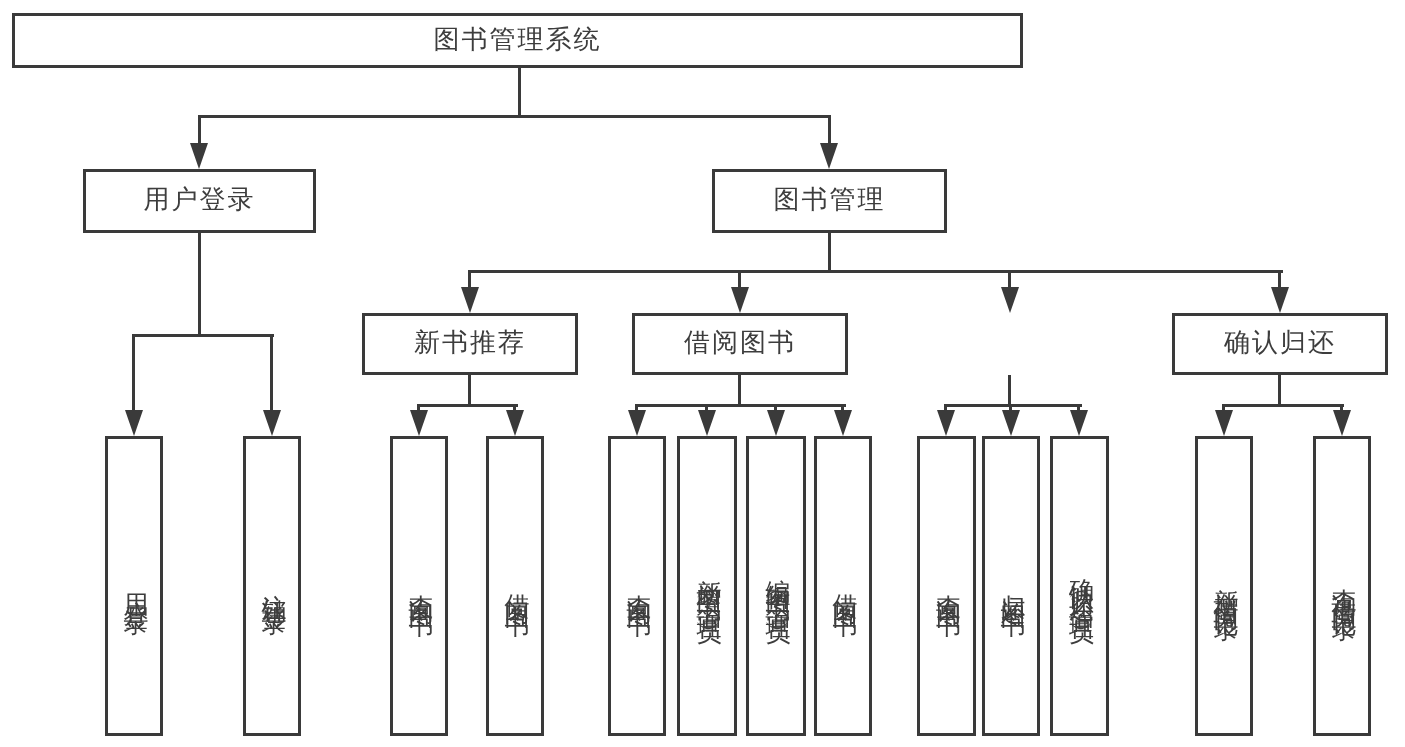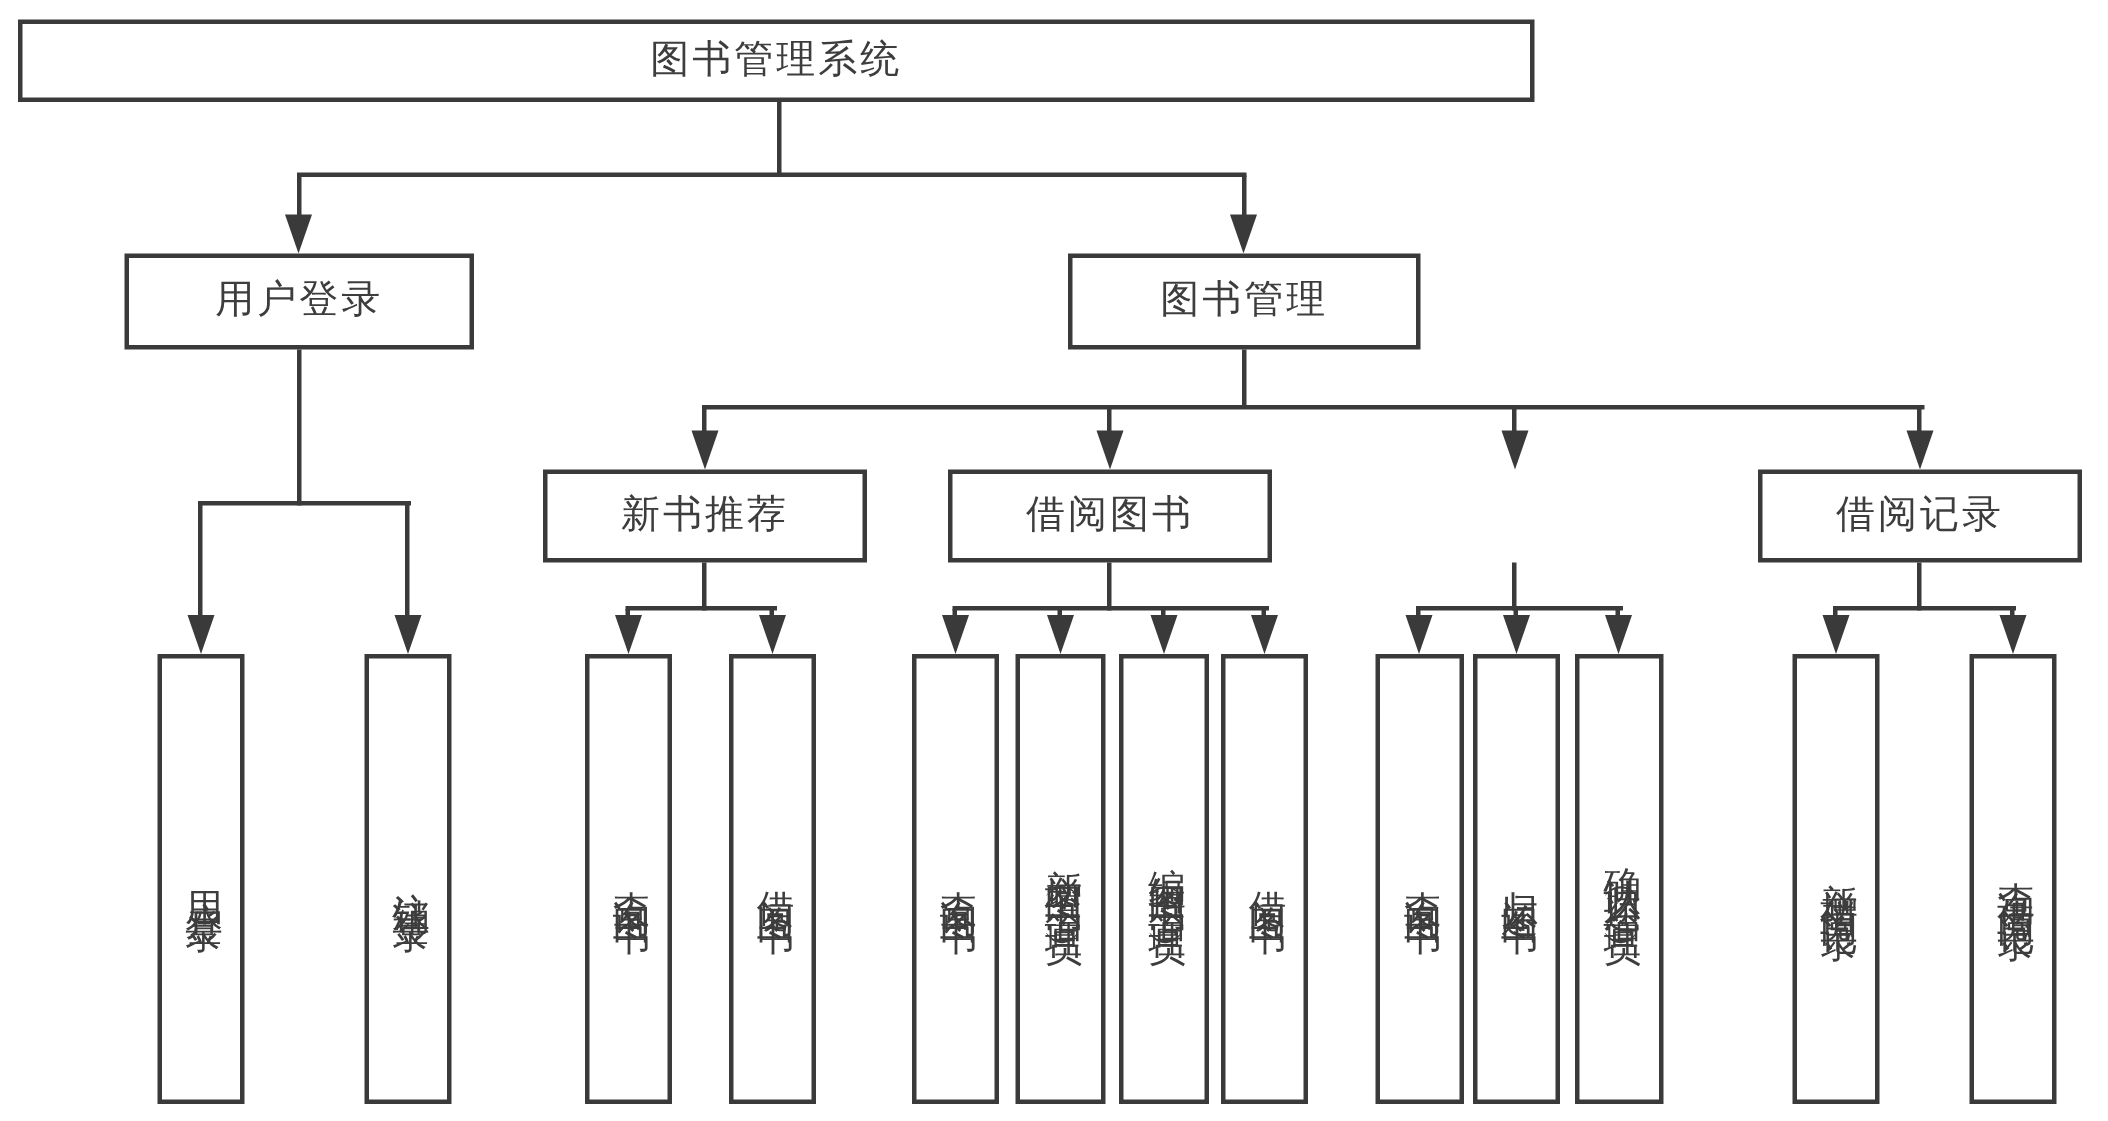--- a/index.html
+++ b/index.html
@@ -73,21 +73,21 @@
   <div class="arrowhead" style="left:461px;top:287px"></div>
   <div class="line" style="left:738px;top:272px;width:3px;height:18px"></div>
   <div class="arrowhead" style="left:731px;top:287px"></div>
   <div class="line" style="left:1008px;top:272px;width:3px;height:18px"></div>
   <div class="arrowhead" style="left:1001px;top:287px"></div>
   <div class="line" style="left:1278px;top:272px;width:3px;height:18px"></div>
   <div class="arrowhead" style="left:1271px;top:287px"></div>
 
   <div class="box hbox" style="left:362px;top:313px;width:216px;height:62px">新书推荐</div>
   <div class="box hbox" style="left:632px;top:313px;width:216px;height:62px">借阅图书</div>
-  <div class="box hbox" style="left:1172px;top:313px;width:216px;height:62px">借阅记录</div>
+  <div class="box hbox" style="left:1172px;top:313px;width:216px;height:62px">确认归还</div>
 
   <div class="line" style="left:468px;top:375px;width:3px;height:32px"></div>
   <div class="line" style="left:417px;top:404px;width:101px;height:3px"></div>
   <div class="line" style="left:417px;top:406px;width:3px;height:8px"></div>
   <div class="arrowhead" style="left:410px;top:410px"></div>
   <div class="line" style="left:513px;top:406px;width:3px;height:8px"></div>
   <div class="arrowhead" style="left:506px;top:410px"></div>
 
   <div class="line" style="left:738px;top:375px;width:3px;height:32px"></div>
   <div class="line" style="left:635px;top:404px;width:211px;height:3px"></div>

